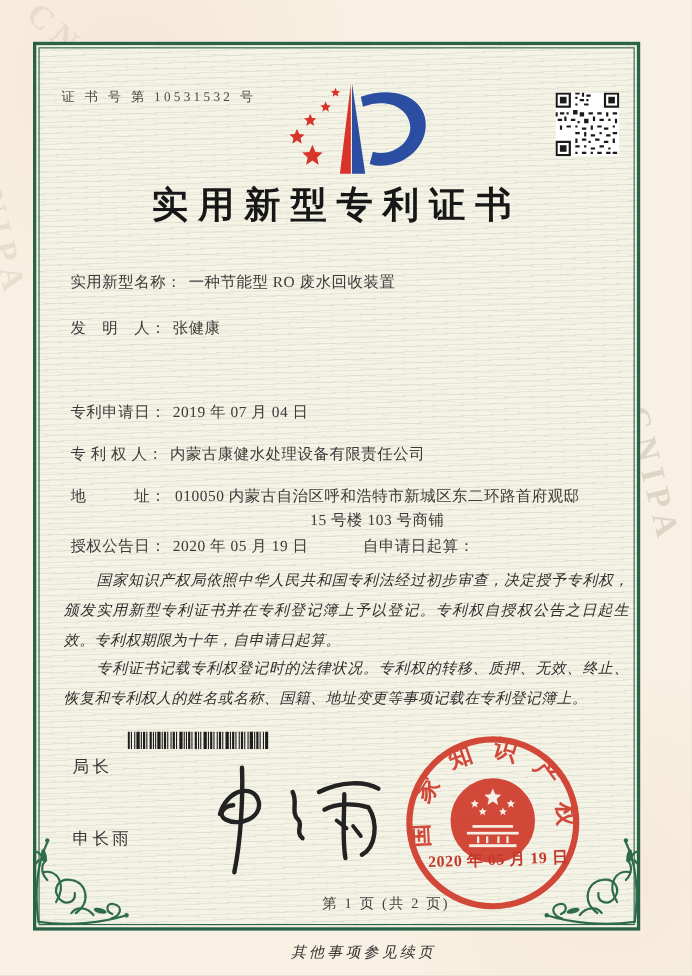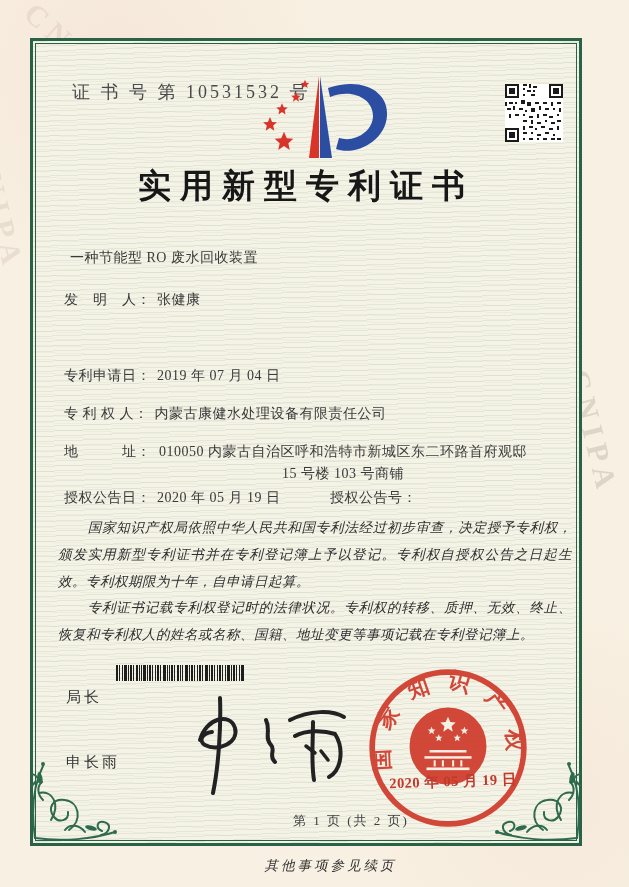--- a/index.html
+++ b/index.html
@@ -15,21 +15,21 @@
       font-family:"Liberation Serif","DejaVu Serif",serif;pointer-events:none;}
   .frame{
     position:absolute;left:30px;top:38px;width:552px;height:808px;
     border:3px solid #2a6248;box-sizing:border-box;
     background:
       repeating-linear-gradient(178deg, rgba(118,150,126,0.13) 0 1px, rgba(0,0,0,0) 1px 5px),
       repeating-linear-gradient(2deg, rgba(118,150,126,0.07) 0 1px, rgba(0,0,0,0) 1px 7px),
       #f5f2e6;
   }
   .frame::after{content:"";position:absolute;inset:2px;border:1px solid #2a6248;pointer-events:none;}
-  .cert-no{position:absolute;left:72px;top:80px;font-size:18px;letter-spacing:3px;color:#4a4a4a;}
+  .cert-no{position:absolute;left:56px;top:80px;font-size:12px;letter-spacing:3px;color:#4a4a4a;}
   .logo{position:absolute;left:243px;top:72px;width:152px;height:92px;}
   .qr{position:absolute;left:505px;top:84px;width:58px;height:58px;}
   .title{position:absolute;left:30px;top:164px;width:552px;text-align:center;
          font-size:33px;font-weight:bold;letter-spacing:9px;color:#171717;}
   .frow{position:absolute;left:64px;width:502px;font-size:14px;color:#3a3a3a;
         letter-spacing:0.5px;line-height:22px;display:flex;}
   .flabel{white-space:pre;flex:0 0 auto;}
   .fvalue{margin-left:6px;max-width:372px;text-align:center;}
   .pair2{position:absolute;left:266px;top:0;display:flex;}
   .body-para{position:absolute;left:58px;width:514px;font-size:13.5px;line-height:27px;
@@ -99,20 +99,21 @@
                M9,18h2v1h-2z M13,18h1v2h-1z M16,19h2v1h-2z M20,18h1v1h-1z M23,19h2v1h-2z M26,18h2v1h-2z
                M9,21h1v2h-1z M12,21h2v1h-2z M15,22h1v1h-1z M18,21h2v1h-2z M22,22h2v1h-2z M26,21h1v2h-1z
                M9,24h2v1h-2z M13,24h1v1h-1z M16,25h2v1h-2z M20,24h2v1h-2z M24,25h1v1h-1z
                M9,27h1v1h-1z M12,27h2v1h-2z M16,27h1v1h-1z M19,27h2v1h-2z M23,27h2v1h-2z M26,27h2v1h-2z"></path>
     </g>
   </svg>
 
   <div class="title">实用新型专利证书</div>
 
   <div class="frow" style="top:247px;">
+    <span class="flabel">实用新型名称：</span>
     <span class="fvalue">一种节能型 RO 废水回收装置</span>
   </div>
   <div class="frow" style="top:289px;">
     <span class="flabel">发　明　人：</span>
     <span class="fvalue">张健康</span>
   </div>
   <div class="frow" style="top:365px;">
     <span class="flabel">专利申请日：</span>
     <span class="fvalue">2019 年 07 月 04 日</span>
   </div>
@@ -121,21 +122,21 @@
     <span class="fvalue">内蒙古康健水处理设备有限责任公司</span>
   </div>
   <div class="frow" style="top:441px;">
     <span class="flabel">地　　　址：</span>
     <span class="fvalue">010050 内蒙古自治区呼和浩特市新城区东二环路首府观邸 15 号楼 103 号商铺</span>
   </div>
   <div class="frow" style="top:487px;position:absolute;">
     <span class="flabel">授权公告日：</span>
     <span class="fvalue">2020 年 05 月 19 日</span>
     <span class="pair2">
-      <span class="flabel">授权公告号：</span>
+      <span class="flabel">自申请日起算：</span>
     </span>
   </div>
 
   <div class="body-para" style="top:514px;">国家知识产权局依照中华人民共和国专利法经过初步审查，决定授予专利权，颁发实用新型专利证书并在专利登记簿上予以登记。专利权自授权公告之日起生效。专利权期限为十年，自申请日起算。</div>
   <div class="body-para" style="top:594px;">专利证书记载专利权登记时的法律状况。专利权的转移、质押、无效、终止、恢复和专利权人的姓名或名称、国籍、地址变更等事项记载在专利登记簿上。</div>
 
   <svg class="barcode" viewBox="0 0 128 16" preserveAspectRatio="none">
     <path fill="#1d1d1d" d="M0,0h2v16h-2z M3,0h1v16h-1z M6,0h1v16h-1z M8,0h3v16h-3z M12,0h1v16h-1z M14,0h2v16h-2z
       M17,0h1v16h-1z M20,0h2v16h-2z M23,0h1v16h-1z M25,0h1v16h-1z M27,0h3v16h-3z M31,0h1v16h-1z M33,0h2v16h-2z
       M36,0h1v16h-1z M39,0h1v16h-1z M41,0h2v16h-2z M44,0h1v16h-1z M47,0h3v16h-3z M51,0h1v16h-1z M53,0h1v16h-1z

